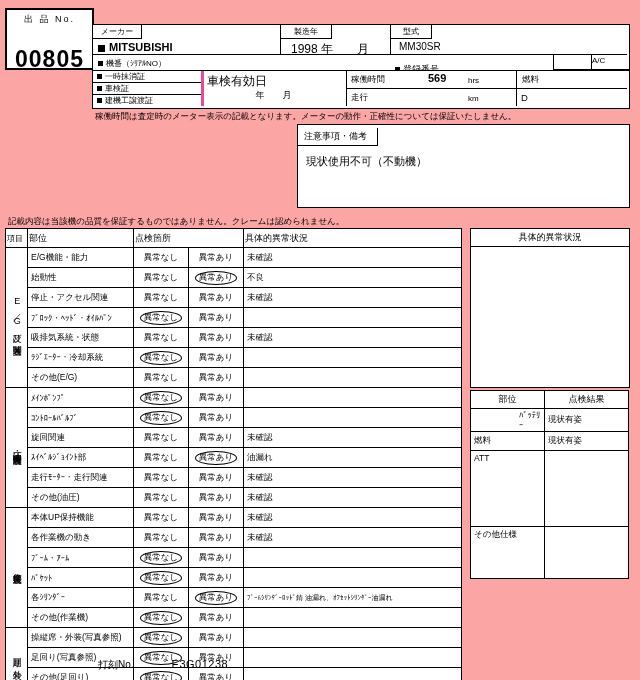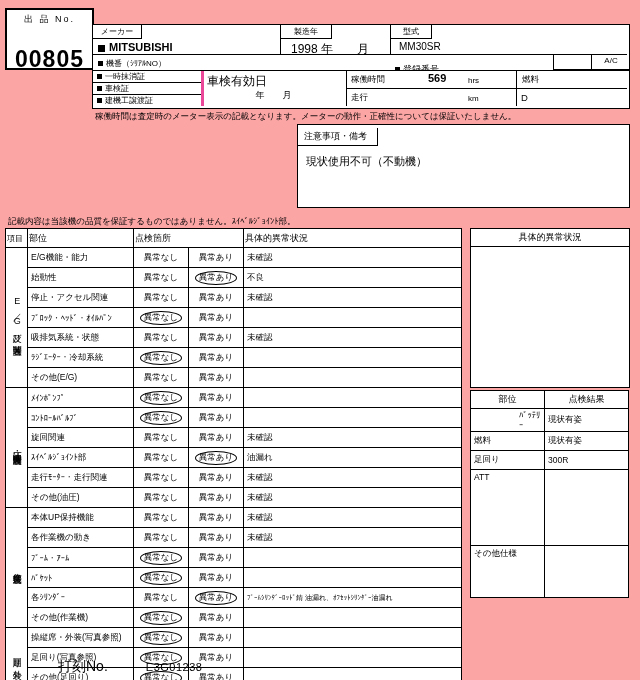--- a/index.html
+++ b/index.html
@@ -50,21 +50,21 @@
   
   #detail-box{left:470px;top:228px;width:158px;height:158px;border:1px solid #000;background:#fff;}
   #detail-box-title{height:17px;line-height:17px;border-bottom:1px solid #000;text-align:center;font-size:9px;}
   #result-table{position:absolute;left:470px;top:390px;border-collapse:collapse;table-layout:fixed;width:158px;background:#fff;}
   #result-table th,#result-table td{border:1px solid #000;font-weight:normal;overflow:hidden;}
   #result-table th{font-size:9px;height:15px;text-align:center;}
   #result-table td{font-size:8.5px;padding-left:3px;}
   #result-table tr.tall td{vertical-align:top;padding-top:2px;}
 
   #footer-stamp{left:58px;top:658px;display:flex;align-items:baseline;}
-  #stamp-label{font-size:14px;margin-right:38px;}
+  #stamp-label{font-size:10px;margin-right:38px;margin-left:40px;}
   #stamp-value{font-size:11px;letter-spacing:0.5px;}
 </style>
 </head>
 <body>
 
 <div id="page">
 
   <div class="abs" id="exhibit-box">
     <div id="exhibit-label">出 品 No.</div>
     <div id="exhibit-no">00805</div>
@@ -77,21 +77,21 @@
     <div class="label-cell" style="left:188px;top:0;width:50px">製造年</div>
     <div class="abs" style="left:198px;top:16px;font-size:12px">1998 年　　月</div>
     <div class="vline" style="left:297px;top:0;height:29px"></div>
     <div class="label-cell" style="left:298px;top:0;width:40px">型式</div>
     <div class="abs" style="left:306px;top:16px;font-size:10px">MM30SR</div>
     <div class="hline" style="left:0;top:29px;width:534px"></div>
     <div class="abs" style="left:5px;top:33px;font-size:8px"><span class="sq small"></span><span>機番（ｼﾘｱﾙNO）</span></div>
     <div class="abs" style="left:16px;top:45px;font-size:10px">E3G01238</div>
     <div class="abs" style="left:302px;top:38px;font-size:9px"><span class="sq small"></span><span>登録番号</span></div>
     <div class="abs" style="left:460px;top:29px;width:75px;height:30px;border-left:1px solid #000">
-      <div class="abs" style="left:37px;top:0;width:38px;height:15px;border-left:1px solid #000;border-bottom:1px solid #000;text-align:center;font-size:8px;line-height:14px">A/C</div>
+      <div class="abs" style="left:37px;top:0;width:38px;height:15px;border-left:1px solid #000;border-bottom:1px solid #000;text-align:left;font-size:8px;line-height:14px">A/C</div>
       <div class="hline" style="left:0;top:15px;width:37px"></div>
       <div class="abs" style="left:0;top:17px;width:75px;text-align:center;font-size:9px">無</div>
     </div>
   </div>
 
   <div class="abs" id="certs-box">
     <div class="abs" style="left:0;top:0;width:108px;height:35px;border-right:3px solid #ec4899">
       <div class="cert-row" style="border-bottom:1px solid #000"><span class="sq small"></span><span>一時抹消証</span></div>
       <div class="cert-row" style="border-bottom:1px solid #000"><span class="sq small"></span><span>車検証</span></div>
       <div class="cert-row"><span class="sq small"></span><span>建機工譲渡証</span></div>
@@ -110,21 +110,21 @@
     <div class="abs" style="left:428px;top:21px;font-size:9.5px">D</div>
   </div>
 
   <div class="abs" id="meter-note">稼働時間は査定時のメーター表示の記載となります。メーターの動作・正確性については保証いたしません。</div>
 
   <div class="abs" id="caution-box">
     <div id="caution-title">注意事項・備考</div>
     <div id="caution-body">現状使用不可（不動機）</div>
   </div>
 
-  <div class="abs" id="disclaimer2">記載内容は当該機の品質を保証するものではありません。ｽｲﾍﾞﾙｼﾞｮｲﾝﾄ部。</div>
+  <div class="abs" id="disclaimer2">記載内容は当該機の品質を保証するものではありません。クレームは認められません。</div>
 
   <table id="inspection-table">
     <colgroup>
       <col style="width:22px">
         <col style="width:106px">
         <col style="width:55px">
         <col style="width:55px">
         <col style="width:218px">
     </colgroup>
     <thead>
@@ -301,24 +301,20 @@
     </thead>
     <tbody id="result-body">
         <tr>
           <td style="height: 16px; padding-left: 48px;">ﾊﾞｯﾃﾘｰ</td>
           <td>現状有姿</td>
         </tr>
         <tr>
           <td style="height: 16px;">燃料</td>
           <td>現状有姿</td>
         </tr>
-        <tr>
-          <td style="height: 16px;">足回り</td>
-          <td>300R</td>
-        </tr>
         <tr class="tall">
           <td style="height: 72px;">ATT</td>
           <td></td>
         </tr>
         <tr class="tall">
           <td style="height: 48px;">その他仕様</td>
           <td></td>
         </tr>
       </tbody>
   </table>

